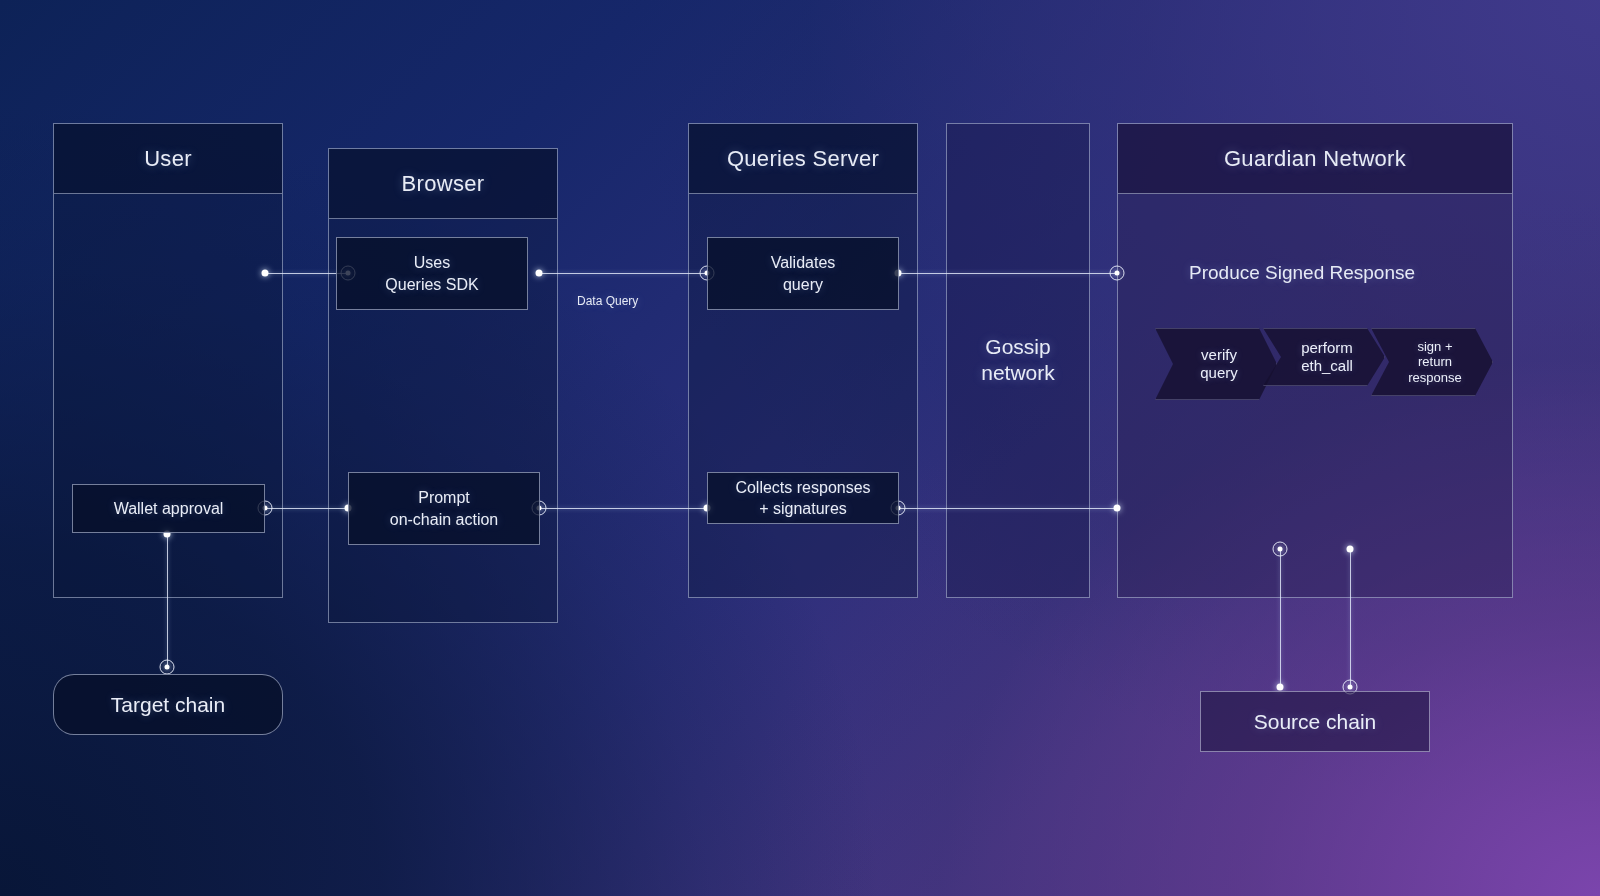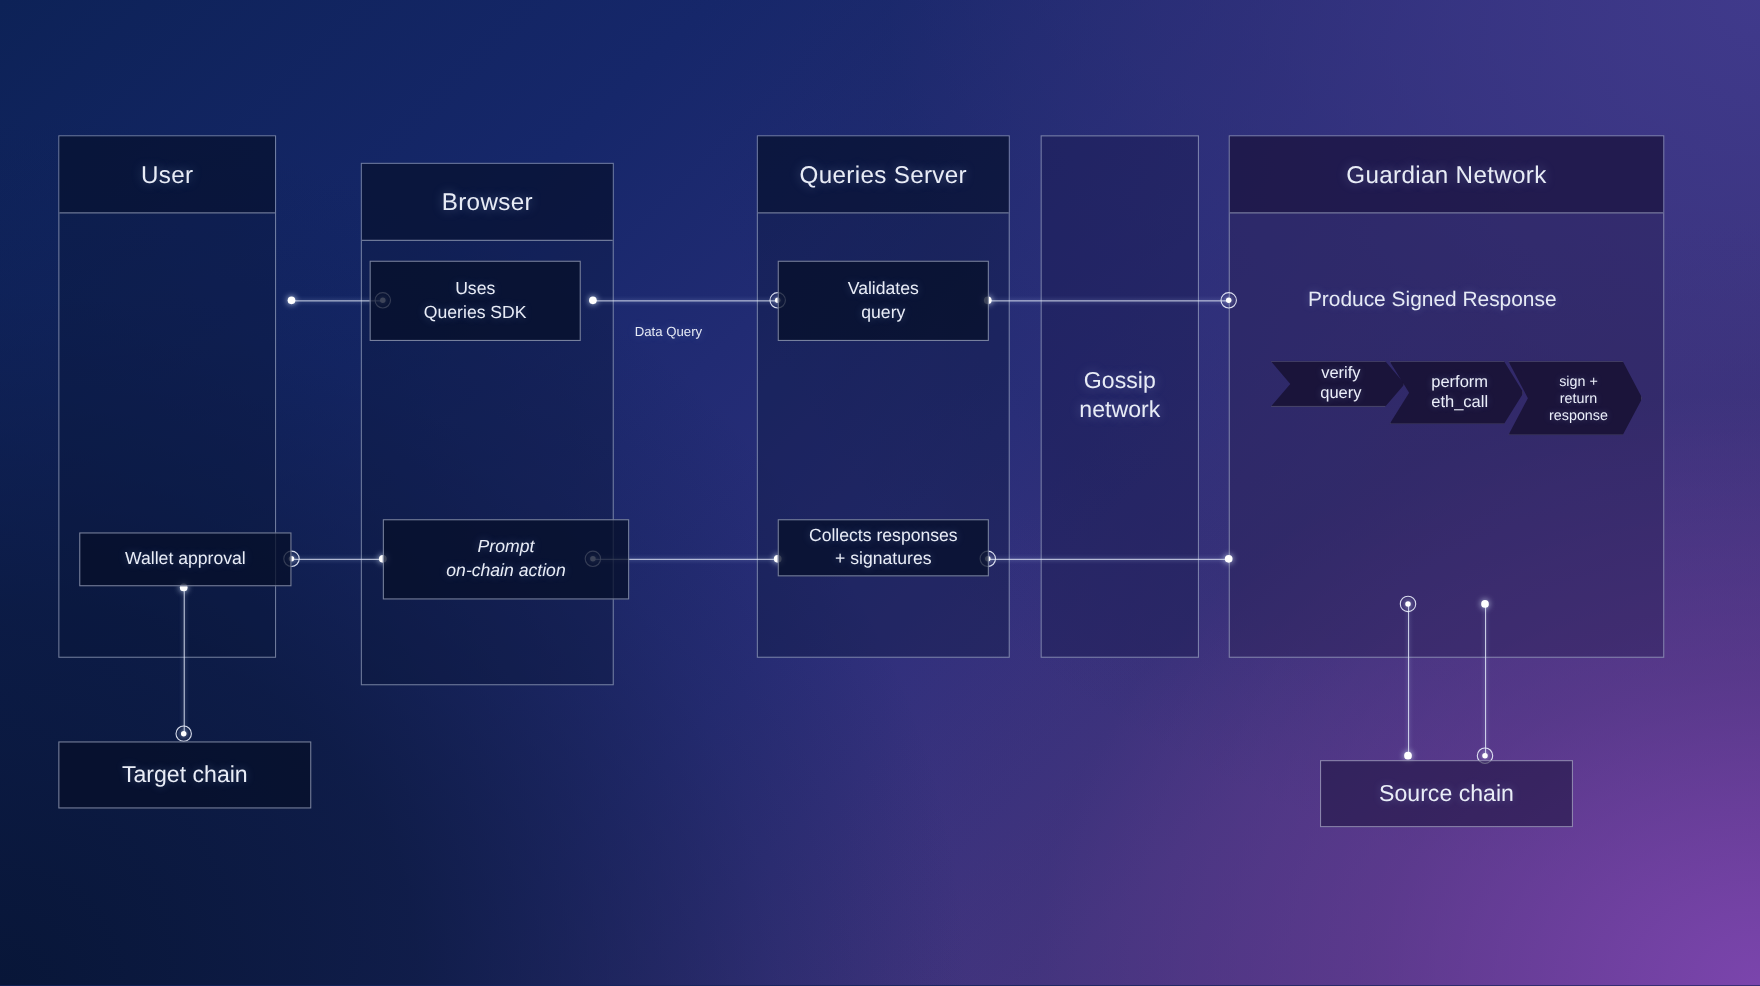--- a/index.html
+++ b/index.html
@@ -150,21 +150,21 @@
     clip-path: polygon(0% 0%, calc(100% - 18px) 0%, 100% 50%, calc(100% - 18px) 100%, 0% 100%, 18px 50%);
     padding-left: 20px;
     padding-right: 14px;
   }
 </style>
 </head>
 <body>
 
 <div id="stage">
 
-  <div class="lane" style="left:53px; top:123px; width:198px; height:475px;">
+  <div class="lane" style="left:53px; top:123px; width:230px; height:475px;">
     <div class="lane-head">
       <span class="lane-title">User</span>
     </div>
   </div>
 
   <div class="lane" style="left:328px; top:123px; width:230px; height:475px;margin-top:25px;">
     <div class="lane-head">
       <span class="lane-title">Browser</span>
     </div>
   </div>
@@ -232,53 +232,53 @@
     <span>Wallet approval</span>
   </div>
 
   <div class="node" style="left:336px; top:237px; width:192px; height:73px;">
     <span>
       <span>Uses</span><br>
       <span>Queries SDK</span>
     </span>
   </div>
 
-  <div class="node" style="left:348px; top:472px; width:224px; height:73px;font-style:italic;">
+  <div class="node" style="left:348px; top:472px; width:192px; height:73px;">
     <span>
       <span>Prompt</span><br>
       <span>on-chain action</span>
     </span>
   </div>
 
   <div class="node" style="left:707px; top:237px; width:192px; height:73px;justify-content:center;">
     <span>
       <span>Validates</span><br>
       <span>query</span>
     </span>
   </div>
 
   <div class="node" style="left:707px; top:472px; width:192px; height:52px;">
     <span>
       <span>Collects responses</span><br>
       <span>+ signatures</span>
     </span>
   </div>
 
-  <div class="node big" style="left:53px; top:674px; width:230px; height:61px;">
+  <div class="node big" style="left:53px; top:674px; width:230px; height:61px;border-radius:21px;">
     <span>Target chain</span>
   </div>
 
   <div class="node big purple" style="left:1200px; top:691px; width:230px; height:61px;">
     <span>Source chain</span>
   </div>
 
   <div class="freetext" style="left:577px; top:294px;">Data Query</div>
   <div class="freetext lg" style="left:1189px; top:262px;">Produce Signed Response</div>
 
-  <div class="chev" style="left:1155px; top:328px; width:122px; height:42px;">
+  <div class="chev" style="left:1155px; top:328px; width:122px; height:72px;">
     <span>
       <span>verify</span><br>
       <span>query</span>
     </span>
   </div>
 
   <div class="chev" style="left:1263px; top:328px; width:122px; height:58px;">
     <span>
       <span>perform</span><br>
       <span>eth_call</span>

